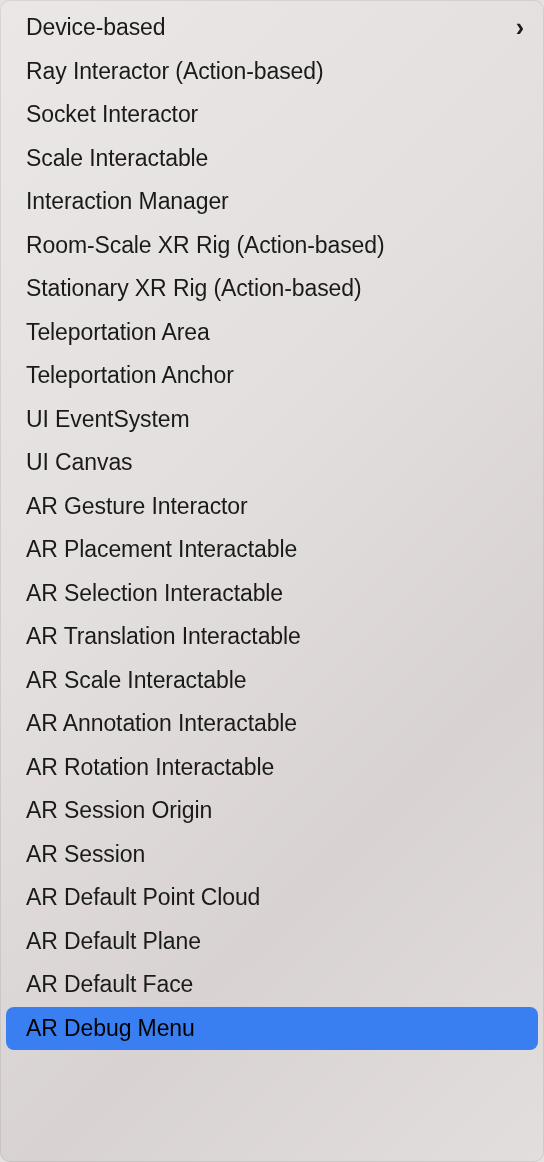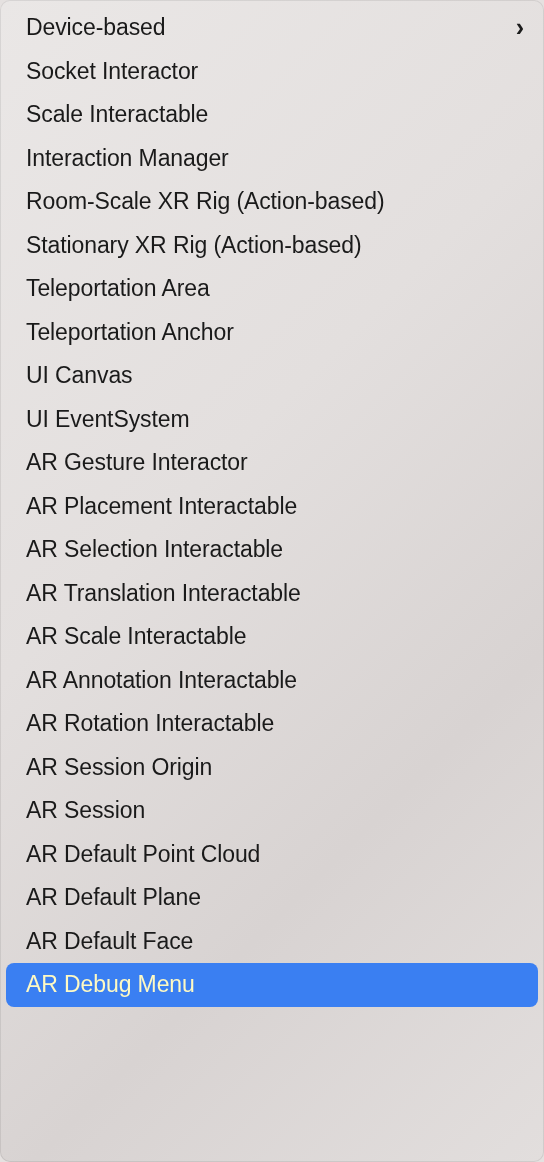--- a/index.html
+++ b/index.html
@@ -30,21 +30,21 @@
       height: 43.5px;
       padding: 0 18px 0 26px;
       font-size: 23px;
       color: #1a1a1a;
       cursor: default;
       letter-spacing: -0.1px;
       gap: 44px;
     }
     .menu-item.selected {
       background: #3a7ff2;
-      color: #fef9c3;
+      color: #000000;
       margin: 0 6px;
       border-radius: 8px;
       padding-left: 20px;
     }
     .chevron {
       font-size: 25px;
       font-weight: 700;
       color: #1c1c1c;
       margin-right: 2px;
     }
@@ -56,20 +56,23 @@
   </style>
 </head>
 <body>
 
 <div class="menu-container" id="menu-root">
 <div class="menu-item">
       <span class="label">Device-based</span>
       <span class="chevron">›</span>
     </div>
     <div class="menu-item">
+      <span class="label">Ray Interactor (Action-based)</span>
+    </div>
+    <div class="menu-item">
       <span class="label">Socket Interactor</span>
     </div>
     <div class="menu-item">
       <span class="label">Scale Interactable</span>
     </div>
     <div class="menu-item">
       <span class="label">Interaction Manager</span>
     </div>
     <div class="menu-item">
       <span class="label">Room-Scale XR Rig (Action-based)</span>
@@ -77,24 +80,24 @@
     <div class="menu-item">
       <span class="label">Stationary XR Rig (Action-based)</span>
     </div>
     <div class="menu-item">
       <span class="label">Teleportation Area</span>
     </div>
     <div class="menu-item">
       <span class="label">Teleportation Anchor</span>
     </div>
     <div class="menu-item">
-      <span class="label">UI Canvas</span>
+      <span class="label">UI EventSystem</span>
     </div>
     <div class="menu-item">
-      <span class="label">UI EventSystem</span>
+      <span class="label">UI Canvas</span>
     </div>
     <div class="menu-item">
       <span class="label">AR Gesture Interactor</span>
     </div>
     <div class="menu-item">
       <span class="label">AR Placement Interactable</span>
     </div>
     <div class="menu-item">
       <span class="label">AR Selection Interactable</span>
     </div>

